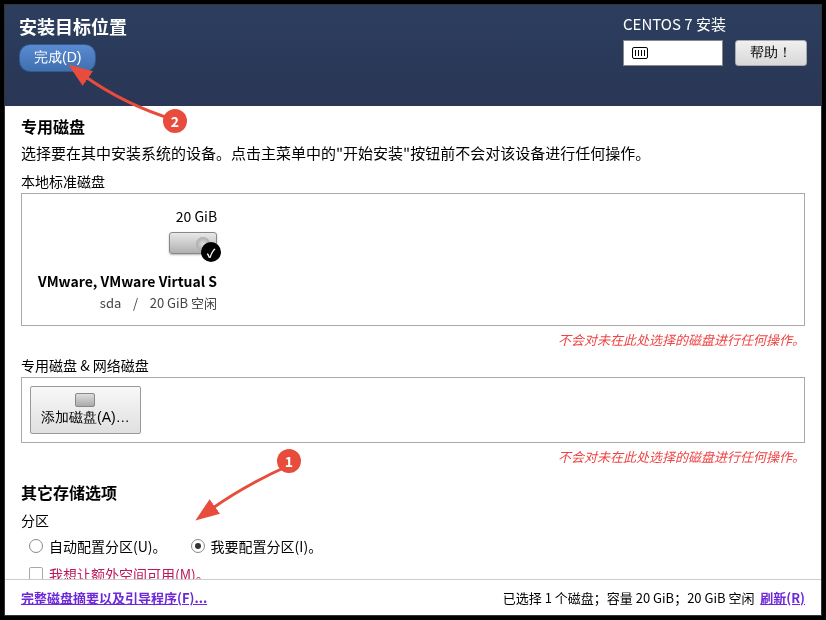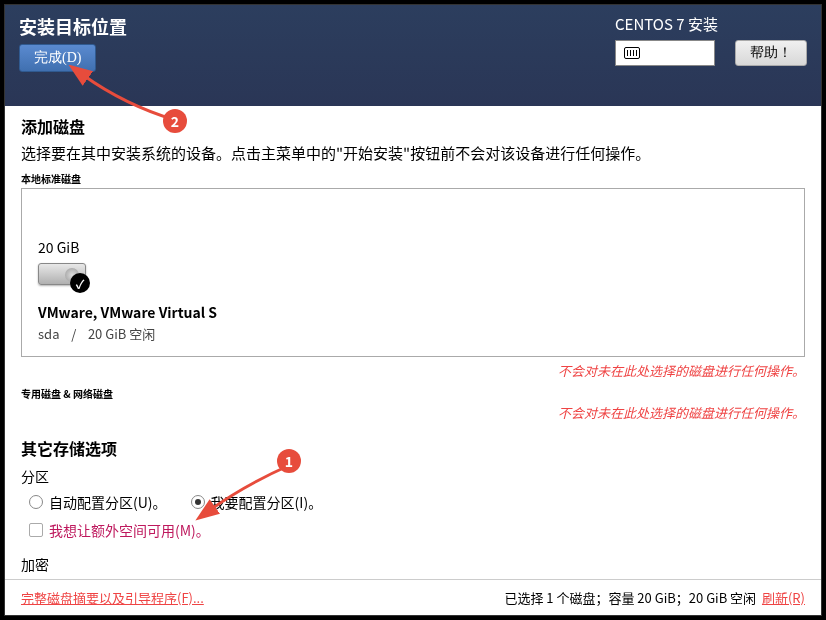--- a/index.html
+++ b/index.html
@@ -1,53 +1,53 @@
 <!DOCTYPE html>
 <html><head>
   <meta charset="utf-8">
   <style>
     * { margin: 0; padding: 0; box-sizing: border-box; }
     body { font-family: "Noto Sans CJK SC", "Microsoft YaHei", sans-serif; background: #000; width: 826px; height: 620px; overflow: hidden; }
     .window { background: #fff; width: 818px; height: 612px; margin: 4px; border: 1px solid #333; position: relative; }
     .header { background: #2a3a5a; background: linear-gradient(to bottom, #2c3e5e, #2a3656); height: 101px; padding: 8px 14px; position: relative; color: #fff; }
     .header-title { font-size: 18px; font-weight: bold; margin-bottom: 4px; }
-    .done-btn { background: #4a7ac0; background: linear-gradient(to bottom, #5a8ad0, #4070b0); border: 1px solid #305a90; color: #fff; padding: 4px 14px; font-size: 14px; border-radius: 3px; cursor: pointer; font-family: Liberation Serif, serif; }
+    .done-btn { background: #4a7ac0; background: linear-gradient(to bottom, #5a8ad0, #4070b0); border: 1px solid #305a90; color: #fff; padding: 4px 14px; font-size: 14px; border-radius: 11px; cursor: pointer; }
     .header-right { position: absolute; right: 14px; top: 8px; text-align: left; }
     .os-label { color: #fff; font-size: 15px; margin-bottom: 6px; }
-    .lang-help { display: flex; gap: 20px; align-items: center; }
+    .lang-help { display: flex; gap: 12px; align-items: center; }
     .lang-sel { background: #fff; border: 1px solid #888; padding: 2px 8px; display: flex; align-items: center; gap: 6px; font-size: 14px; width: 100px; }
     .kb-icon { display: inline-block; width: 16px; height: 12px; border: 1px solid #000; border-radius: 2px; position: relative; }
     .kb-icon::before { content: ""; position: absolute; left: 2px; right: 2px; top: 2px; bottom: 2px; background: repeating-linear-gradient(to right, #000 0 1px, transparent 1px 3px); }
     .help-btn { background: linear-gradient(to bottom, #f0f0f0, #d8d8d8); border: 1px solid #aaa; padding: 3px 14px; font-size: 14px; border-radius: 3px; cursor: pointer; }
     .content { padding: 8px 16px; height: calc(100% - 82px - 36px); overflow: hidden; }
     .section-title { font-size: 16px; font-weight: bold; margin-bottom: 4px; }
     .section-desc { font-size: 15px; margin-bottom: 8px; }
-    .sub-title { font-size: 10px; font-weight: bold; margin-bottom: 2px; margin-top: 6px; }
+    .sub-title { font-size: 14px; font-weight: normal; margin-bottom: 2px; margin-top: 6px; }
     .disk-container { border: 1px solid #aaa; background: #fff; padding: 12px 16px; margin-bottom: 4px; }
-    .disk-item { display: inline-block; text-align: left; margin-top: 36px; }
+    .disk-item { display: inline-block; text-align: right; }
     .disk-size { font-size: 14px; margin-bottom: 6px; }
     .disk-visual { position: relative; display: inline-block; }
     .hdd { width: 48px; height: 22px; background: linear-gradient(to bottom, #e8e8e8, #b0b0b0); border-radius: 3px; border: 1px solid #888; position: relative; box-shadow: 0 1px 2px rgba(0,0,0,0.3); }
     .hdd::after { content: ""; position: absolute; right: 6px; top: 4px; width: 14px; height: 14px; border-radius: 50%; background: radial-gradient(circle, #ddd, #999); }
     .check-badge { position: absolute; right: -4px; bottom: -8px; width: 20px; height: 20px; background: #000; border-radius: 50%; display: flex; align-items: center; justify-content: center; }
     .check-badge::after { content: "✓"; color: #fff; font-size: 12px; font-weight: bold; }
     .disk-name { font-size: 14px; font-weight: bold; margin-top: 12px; }
     .disk-info { font-size: 13px; color: #444; margin-top: 2px; }
     .note-text { text-align: right; font-size: 13px; font-style: italic; color: #ef4444; margin-bottom: 6px; }
     .add-disk-btn { background: linear-gradient(to bottom, #f8f8f8, #e0e0e0); border: 1px solid #999; padding: 6px 10px; font-size: 14px; border-radius: 2px; cursor: pointer; display: inline-flex; flex-direction: column; align-items: center; gap: 2px; }
     .add-disk-icon { width: 20px; height: 14px; background: linear-gradient(to bottom, #ddd, #aaa); border-radius: 2px; border: 1px solid #888; }
     .options-section { margin-top: 14px; }
     .radio-row { padding: 4px 0; display: flex; gap: 24px; align-items: center; font-size: 14px; }
     .radio-item { display: flex; align-items: center; gap: 6px; cursor: pointer; }
     .radio { width: 14px; height: 14px; border: 1px solid #888; border-radius: 50%; display: inline-flex; align-items: center; justify-content: center; }
     .radio.checked::after { content: ""; width: 6px; height: 6px; background: #333; border-radius: 50%; }
     .checkbox-row { padding: 4px 0; display: flex; align-items: center; gap: 6px; font-size: 14px; color: #888; }
     .checkbox { width: 14px; height: 14px; border: 1px solid #aaa; border-radius: 2px; }
     .footer { position: absolute; bottom: 0; left: 0; right: 0; height: 36px; border-top: 1px solid #ccc; padding: 8px 16px; display: flex; justify-content: space-between; align-items: center; font-size: 13px; background: #fff; }
-    .link { color: #ef4444; text-decoration: underline; cursor: pointer; }
+    .link { color: #6d28d9; text-decoration: underline; cursor: pointer; font-weight: bold; }
     
     .annot-badge { position: absolute; width: 24px; height: 24px; background: #e74c3c; border-radius: 50%; color: #fff; font-weight: bold; font-size: 14px; display: flex; align-items: center; justify-content: center; z-index: 20; }
     .arrow-svg { position: absolute; z-index: 15; pointer-events: none; }
   </style>
 </head>
 <body>
 
 <div class="window">
   <div class="header">
     <div class="header-title">安装目标位置</div>
@@ -58,41 +58,47 @@
         <div class="lang-sel">
           <span class="kb-icon"></span>
           <span style="font-weight:bold;">cn</span>
         </div>
         <button class="help-btn">帮助！</button>
       </div>
     </div>
   </div>
 
   <div class="content">
-    <div class="section-title">添加磁盘</div>
+    <div class="section-title">专用磁盘</div>
     <div class="section-desc">选择要在其中安装系统的设备。点击主菜单中的"开始安装"按钮前不会对该设备进行任何操作。</div>
     <div class="sub-title">本地标准磁盘</div>
     <div class="disk-container">
       <div class="disk-item">
         <div class="disk-size">20 GiB</div>
         <div class="disk-visual">
           <div class="hdd"></div>
           <div class="check-badge"></div>
         </div>
         <div class="disk-name">VMware, VMware Virtual S</div>
         <div class="disk-info">
           <span>sda</span>
           &nbsp;&nbsp;&nbsp;<span>/</span>&nbsp;&nbsp;&nbsp;
           <span>20 GiB 空闲</span>
         </div>
       </div>
     </div>
     <div class="note-text">不会对未在此处选择的磁盘进行任何操作。</div>
 
     <div class="sub-title">专用磁盘 &amp; 网络磁盘</div>
+    <div class="disk-container" style="padding:8px;">
+      <button class="add-disk-btn">
+        <span class="add-disk-icon"></span>
+        <span>添加磁盘(A)…</span>
+      </button>
+    </div>
     <div class="note-text">不会对未在此处选择的磁盘进行任何操作。</div>
 
     <div class="options-section">
       <div class="section-title">其它存储选项</div>
       <div class="sub-title" style="font-weight:normal;font-size:14px;">分区</div>
       <div class="radio-row" style="padding-left:8px;text-align:right;">
         <label class="radio-item">
           <span class="radio"></span>
           <span>自动配置分区(U)。</span>
         </label>

